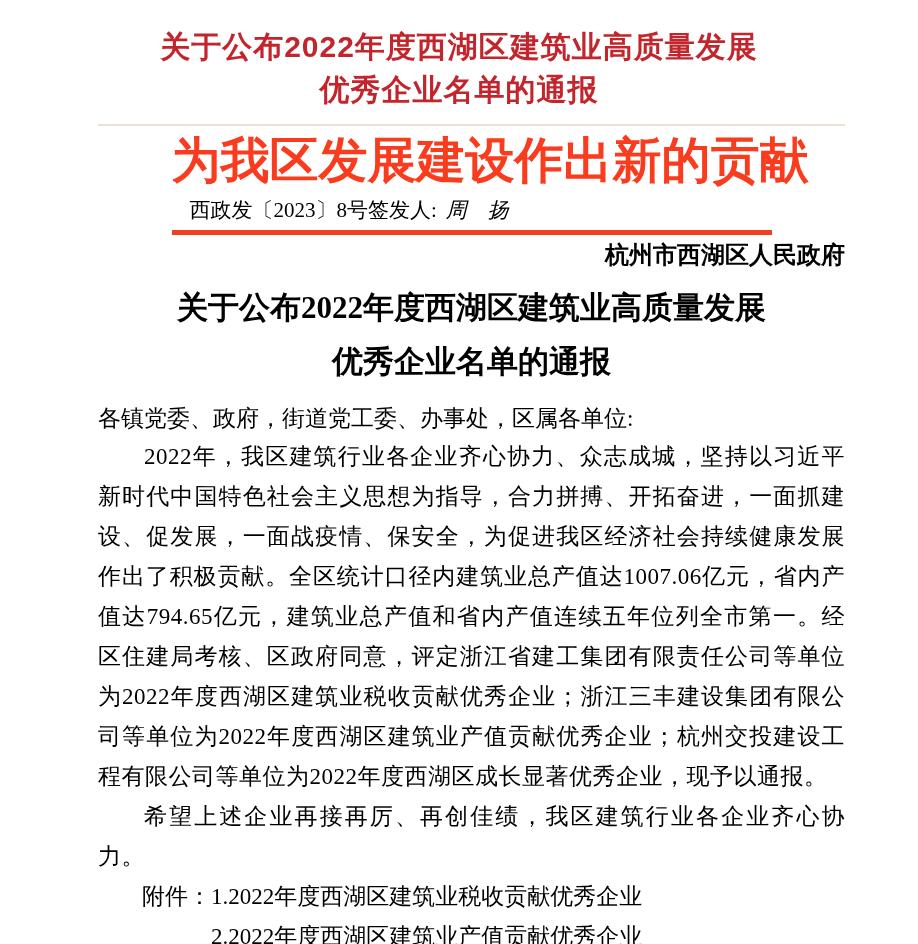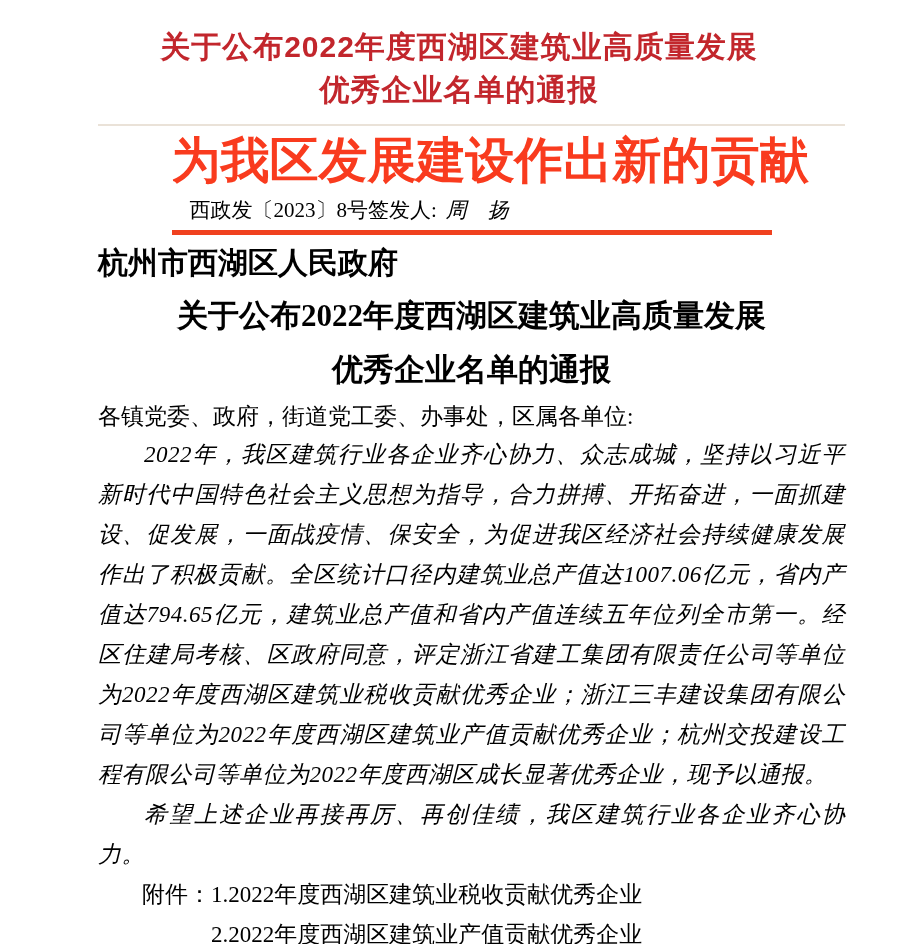--- a/index.html
+++ b/index.html
@@ -45,47 +45,45 @@
     display: flex;
     align-items: baseline;
     margin-top: 3px;
     padding: 0 26px 0 18px;
     font-size: 21px;
     line-height: 30px;
   }
   .signer-name { margin-left: 9px; font-style: italic; }
   .red-rule { height: 5px; background: #f0411f; margin-top: 5px; }
   .doc-h1 {
-    margin-top: 8px;
-    text-align: left;
+    text-align: right;
     font-weight: bold;
-    font-size: 30px;
+    font-size: 24px;
     line-height: 40px;
   }
   .doc-h2 {
     text-align: center;
     font-weight: bold;
     font-size: 31px;
     line-height: 54px;
   }
   .doc-h2.first { margin-top: 6px; }
   .salutation {
     font-size: 23px;
     line-height: 36px;
-    margin-top: 2px;
+    margin-top: 12px;
   }
   .body-p {
     margin: 0;
     font-size: 23px;
     line-height: 40px;
     text-align: justify;
     text-indent: 2em;
     letter-spacing: 0.5px;
     word-break: break-all;
-    font-style: italic;
   }
   .attachment {
     display: flex;
     align-items: flex-start;
     padding-left: 44px;
     font-size: 23px;
     line-height: 40px;
   }
   .att-label { white-space: nowrap; }
   .att-items > div { white-space: nowrap; }

